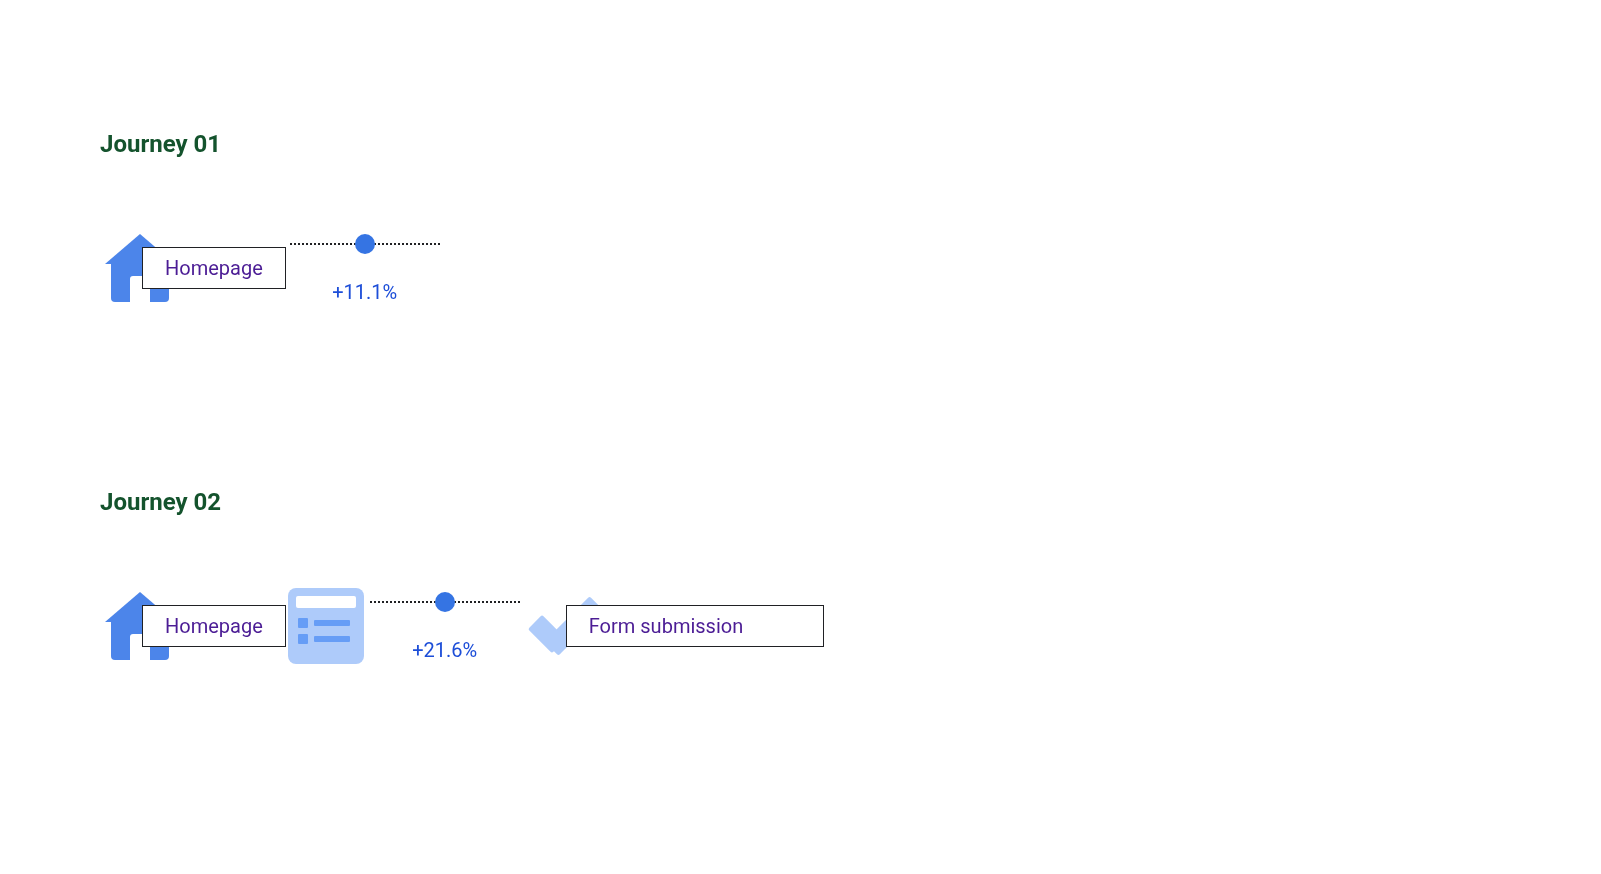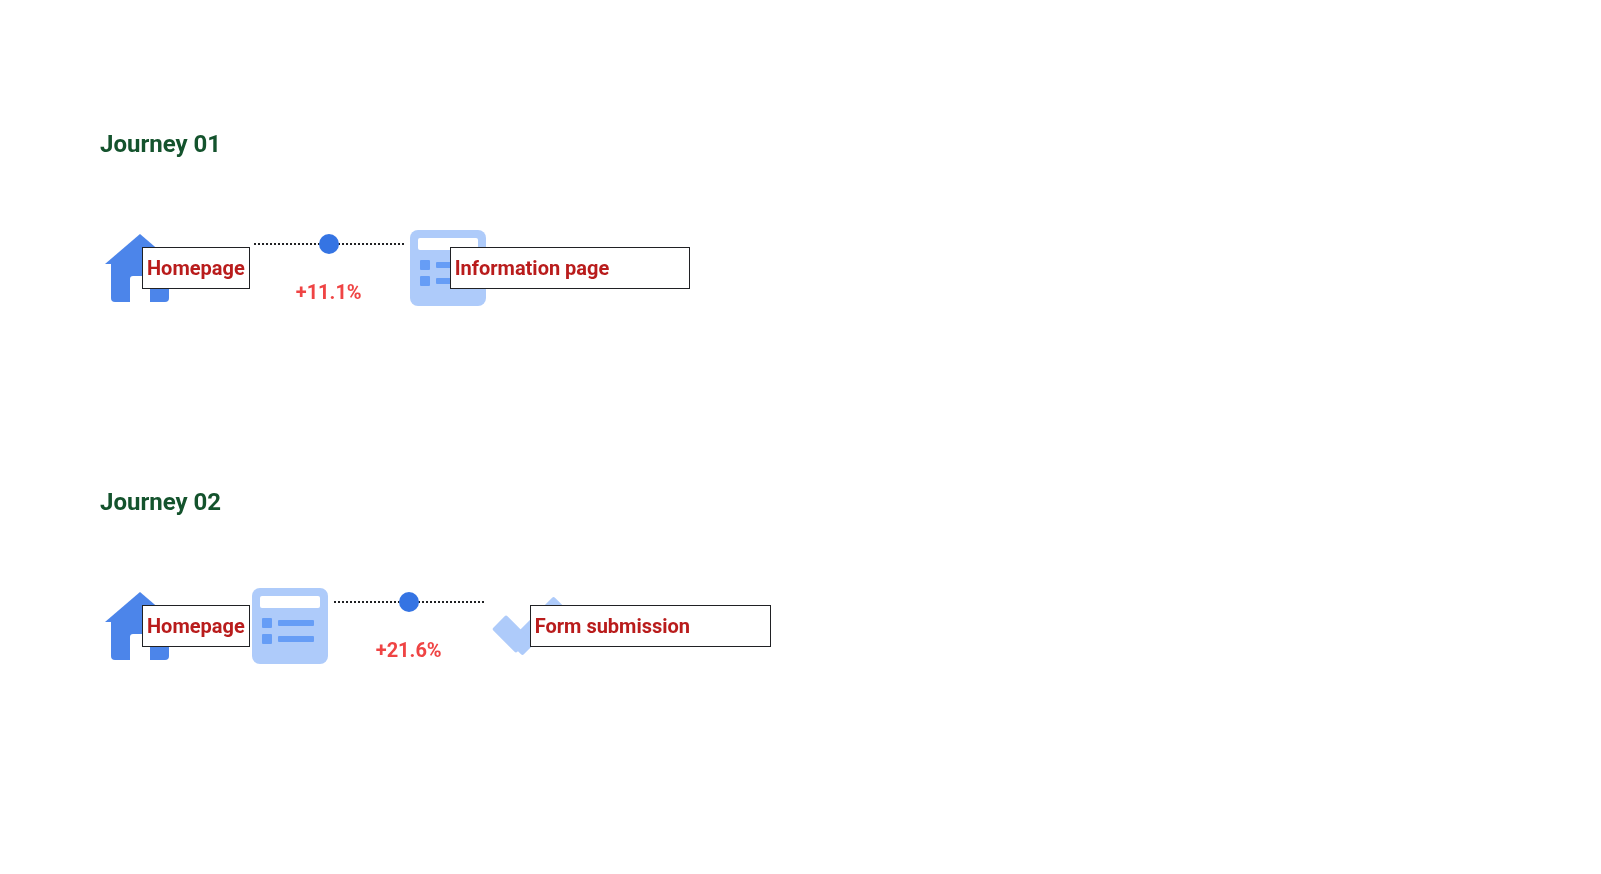--- a/index.html
+++ b/index.html
@@ -32,23 +32,23 @@
     height: 80px;
     display: flex;
     align-items: center;
     justify-content: center;
     flex-shrink: 0;
   }
   .node-label {
     border: 1px solid #202124;
     background: #fff;
     font-size: 20px;
-    font-weight: 700;
-    color: #b91c1c;
-    padding: 8px 4px;
+    font-weight: 400;
+    color: #4c1d95;
+    padding: 8px 22px;
     margin-left: -38px;
     z-index: 2;
     white-space: nowrap;
   }
   .connector {
     display: flex;
     flex-direction: column;
     align-items: center;
     justify-content: center;
     flex-shrink: 0;
@@ -67,22 +67,22 @@
     height: 20px;
     border-radius: 50%;
     background: #3574e3;
     position: absolute;
     top: -11px;
     left: 50%;
     transform: translateX(-50%);
   }
   .pct {
     font-size: 20px;
-    font-weight: 700;
-    color: #ef4444;
+    font-weight: 400;
+    color: #1d4ed8;
     margin-top: 24px;
     position: relative;
     top: 11px;
   }
   
   .home-icon { position: relative; width: 70px; height: 68px; z-index:0; }
   .home-roof {
     width: 0; height: 0;
     border-left: 35px solid transparent;
     border-right: 35px solid transparent;
@@ -150,63 +150,51 @@
       <div class="node-label">Homepage</div>
     </div>
 
     <div class="connector">
       <div class="line">
           <div class="dot"></div>
         </div>
       <div class="pct">+11.1%</div>
     </div>
 
+
+  </div>
+</div>
+
+<div class="journey">
+  <div class="journey-title">Journey 02</div>
+  <div class="flow-row">
+
+    <div class="node">
+      <div class="icon-wrap">
+        <div class="home-icon">
+            <div class="home-roof"></div>
+            <div class="home-body">
+              <div class="home-door"></div>
+            </div>
+          </div>
+      </div>
+      <div class="node-label">Homepage</div>
+    </div>
+
+
     <div class="node">
       <div class="icon-wrap">
         <div class="list-bg">
             <div class="list-header"></div>
             <div class="list-dot1"></div>
             <div class="list-line1"></div>
             <div class="list-dot2"></div>
             <div class="list-line2"></div>
           </div>
       </div>
-      <div class="node-label" style="padding-right:80px">Information page</div>
-    </div>
-
-  </div>
-</div>
-
-<div class="journey">
-  <div class="journey-title">Journey 02</div>
-  <div class="flow-row">
-
-    <div class="node">
-      <div class="icon-wrap">
-        <div class="home-icon">
-            <div class="home-roof"></div>
-            <div class="home-body">
-              <div class="home-door"></div>
-            </div>
-          </div>
-      </div>
-      <div class="node-label">Homepage</div>
-    </div>
-
-
-    <div class="node">
-      <div class="icon-wrap">
-        <div class="list-bg">
-            <div class="list-header"></div>
-            <div class="list-dot1"></div>
-            <div class="list-line1"></div>
-            <div class="list-dot2"></div>
-            <div class="list-line2"></div>
-          </div>
-      </div>
     </div>
 
     <div class="connector">
       <div class="line">
           <div class="dot"></div>
         </div>
       <div class="pct">+21.6%</div>
     </div>
 
     <div class="node">

